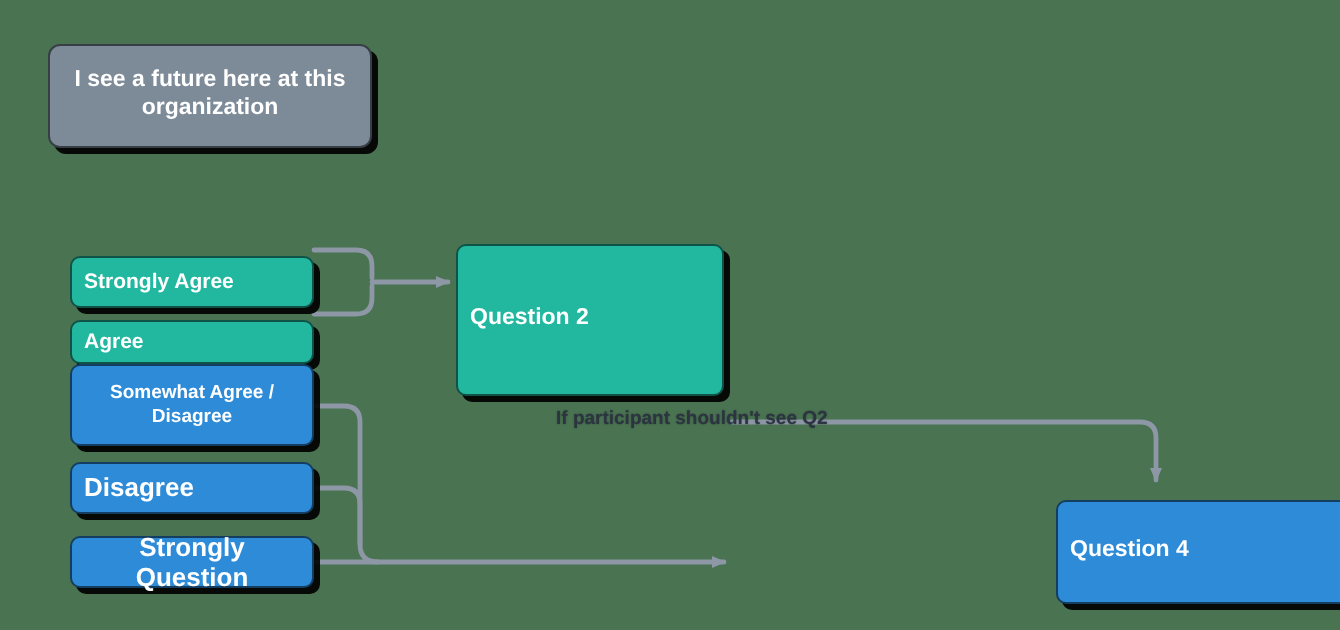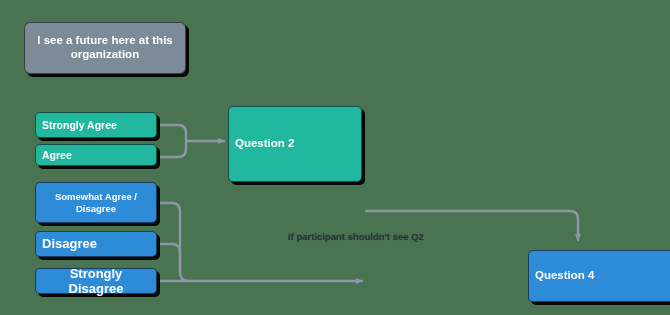--- a/index.html
+++ b/index.html
@@ -46,20 +46,21 @@
     z-index: 2;
   }
   .node-prompt {
     background: #7d8b99;
     font-size: 11.5px;
     border-radius: 6px;
   }
   .node-teal {
     background: #22b8a0;
     font-size: 10.5px;
+    margin-top: 16px;
   }
   .node-blue {
     background: #2e8bd8;
     font-size: 13px;
   }
   .node-question {
     font-size: 11.5px;
   }
   .node-option-small {
     font-size: 9.5px;
@@ -124,29 +125,29 @@
 
   <div class="node node-blue node-option-small" style="left:35px; top:182px; width:122px; height:41px;">
     <span>Somewhat Agree / Disagree</span>
   </div>
 
   <div class="node node-blue" style="left:35px; top:231px; width:122px; height:26px;">
     <span>Disagree</span>
   </div>
 
   <div class="node node-blue" style="left:35px; top:268px; width:122px; height:26px;">
-    <span>Strongly Disagree</span>
+    <span>Strongly Question</span>
   </div>
 
   <div class="node node-teal node-question" style="left:228px; top:106px; width:134px; height:76px;">
     <span>Question 2</span>
   </div>
 
 
   <div class="node node-blue node-question" style="left:528px; top:250px; width:162px; height:52px;">
     <span>Question 4</span>
   </div>
 
-  <div class="annotation" style="left:278px; top:231px;margin-left:10px;">
+  <div class="annotation" style="left:278px; top:204px;">
     <span>If participant shouldn't see Q2</span>
   </div>
 
 </div>
 
 </body></html>

